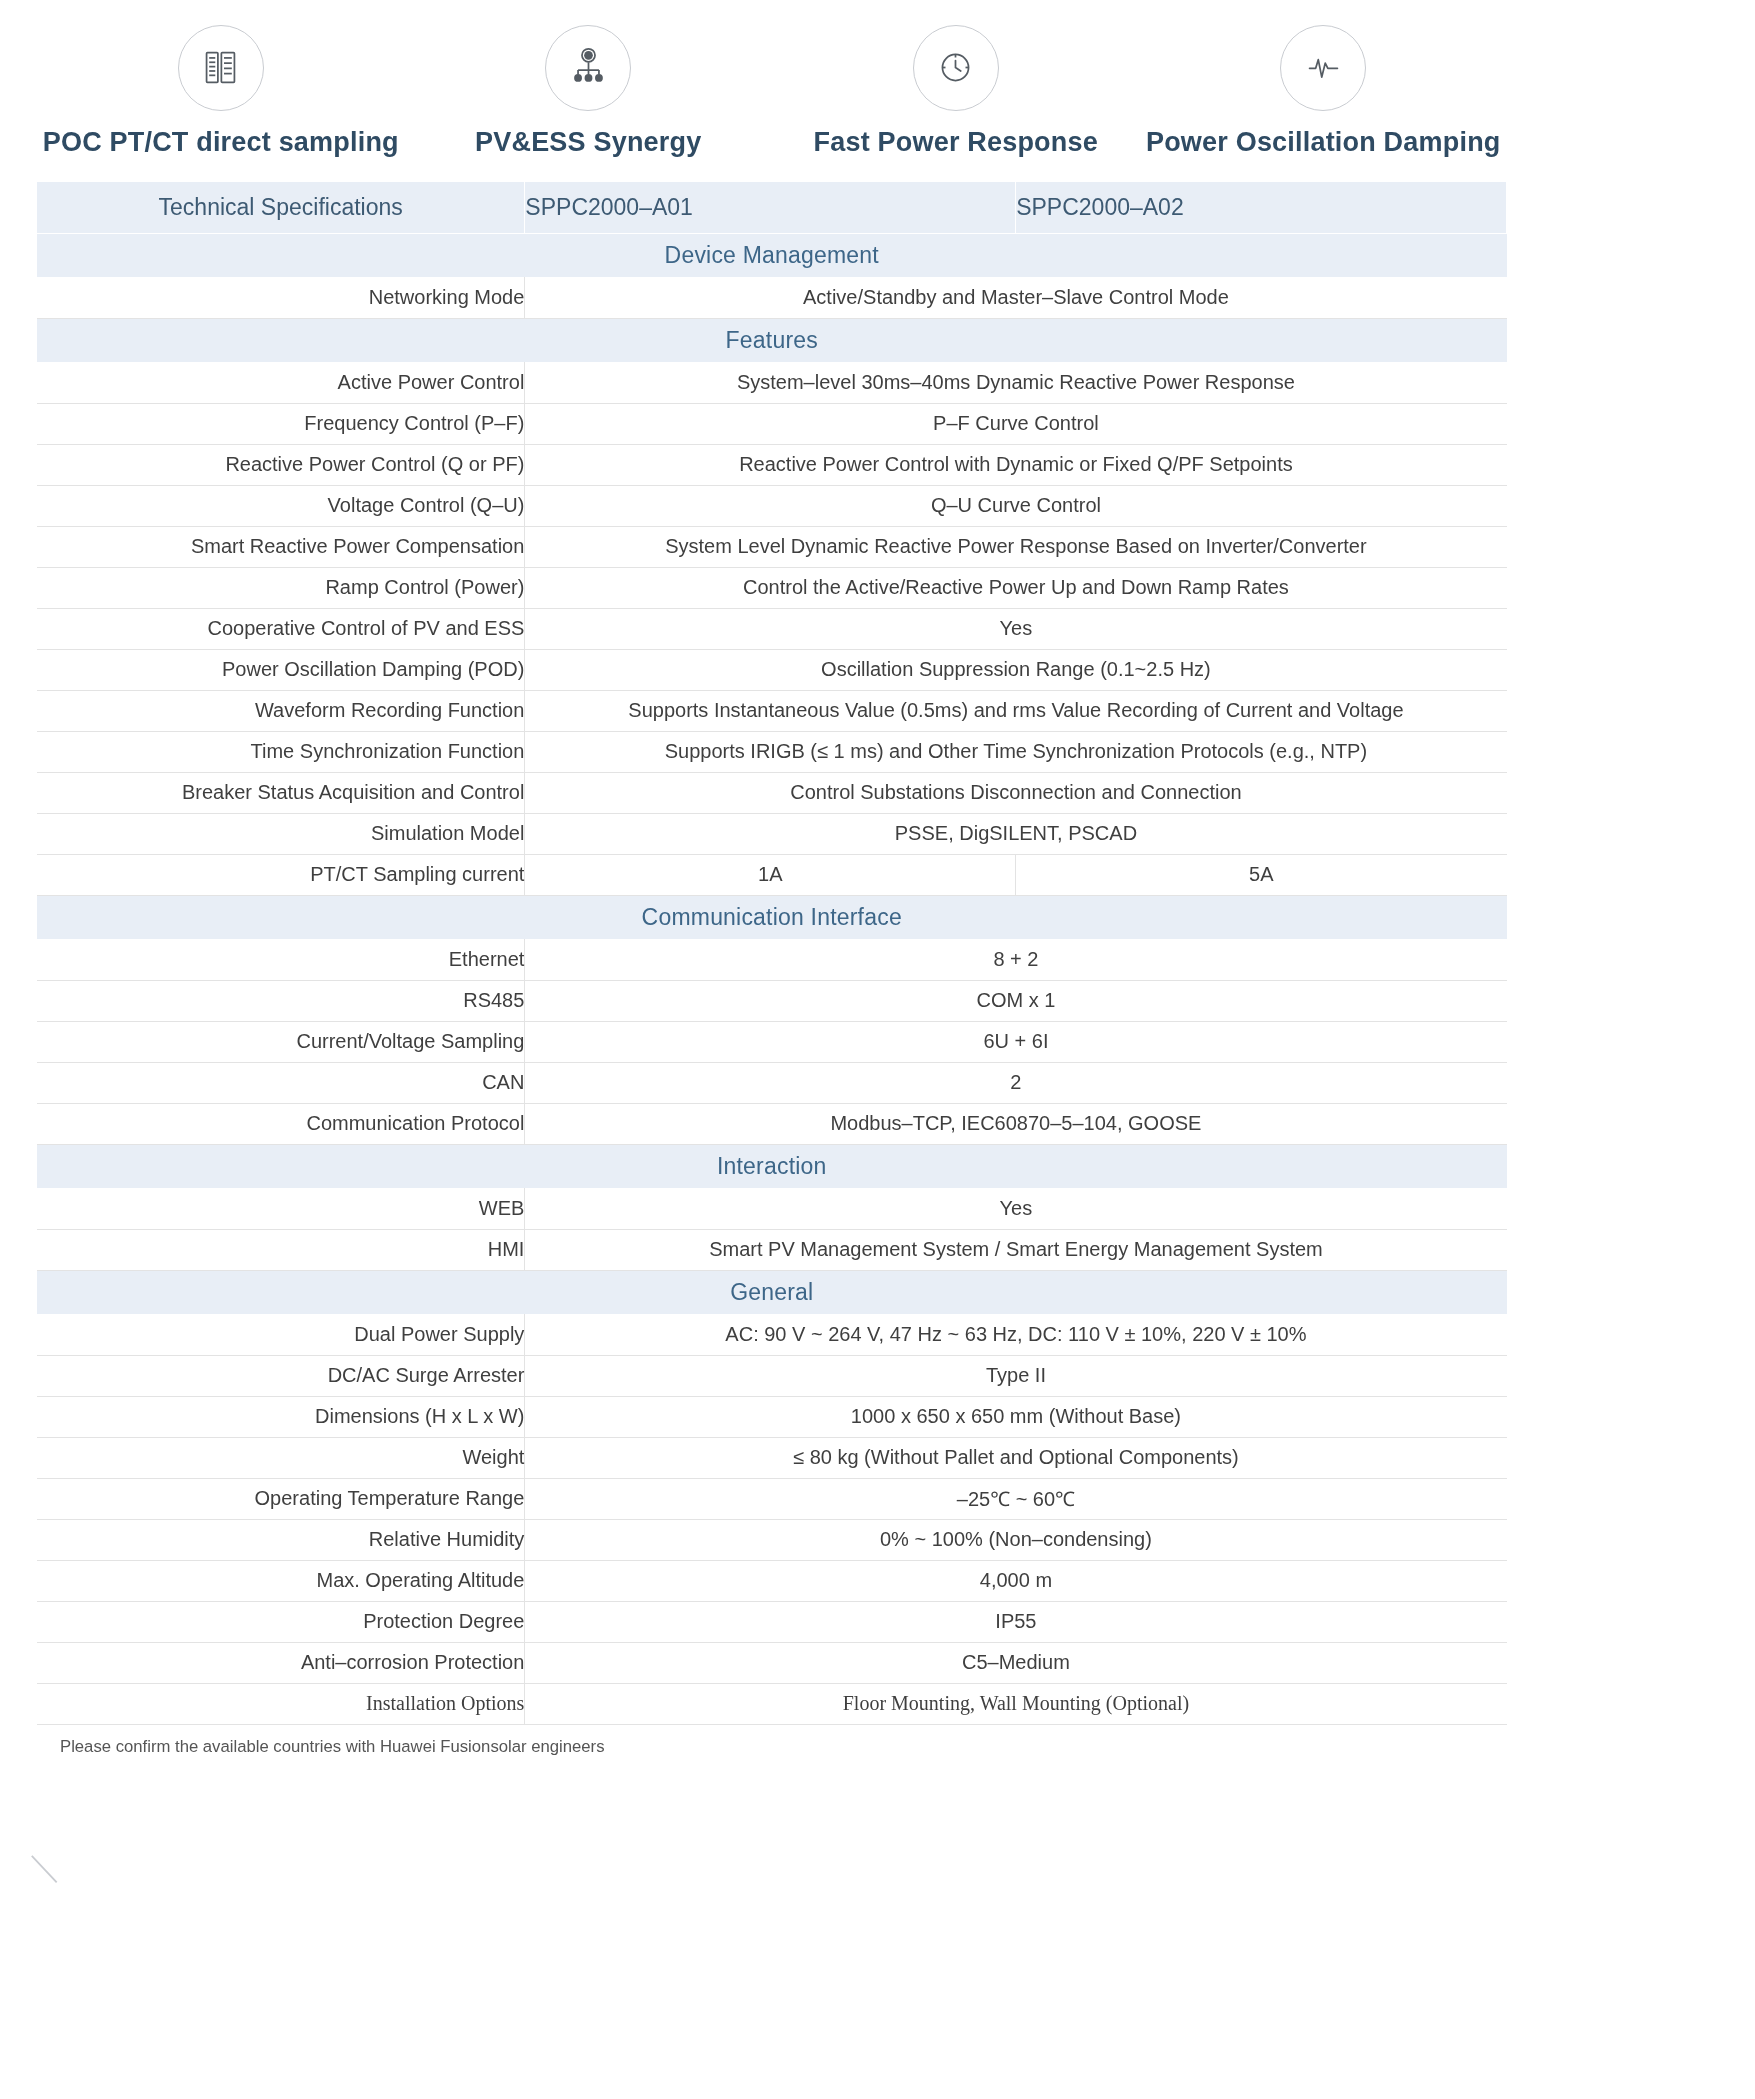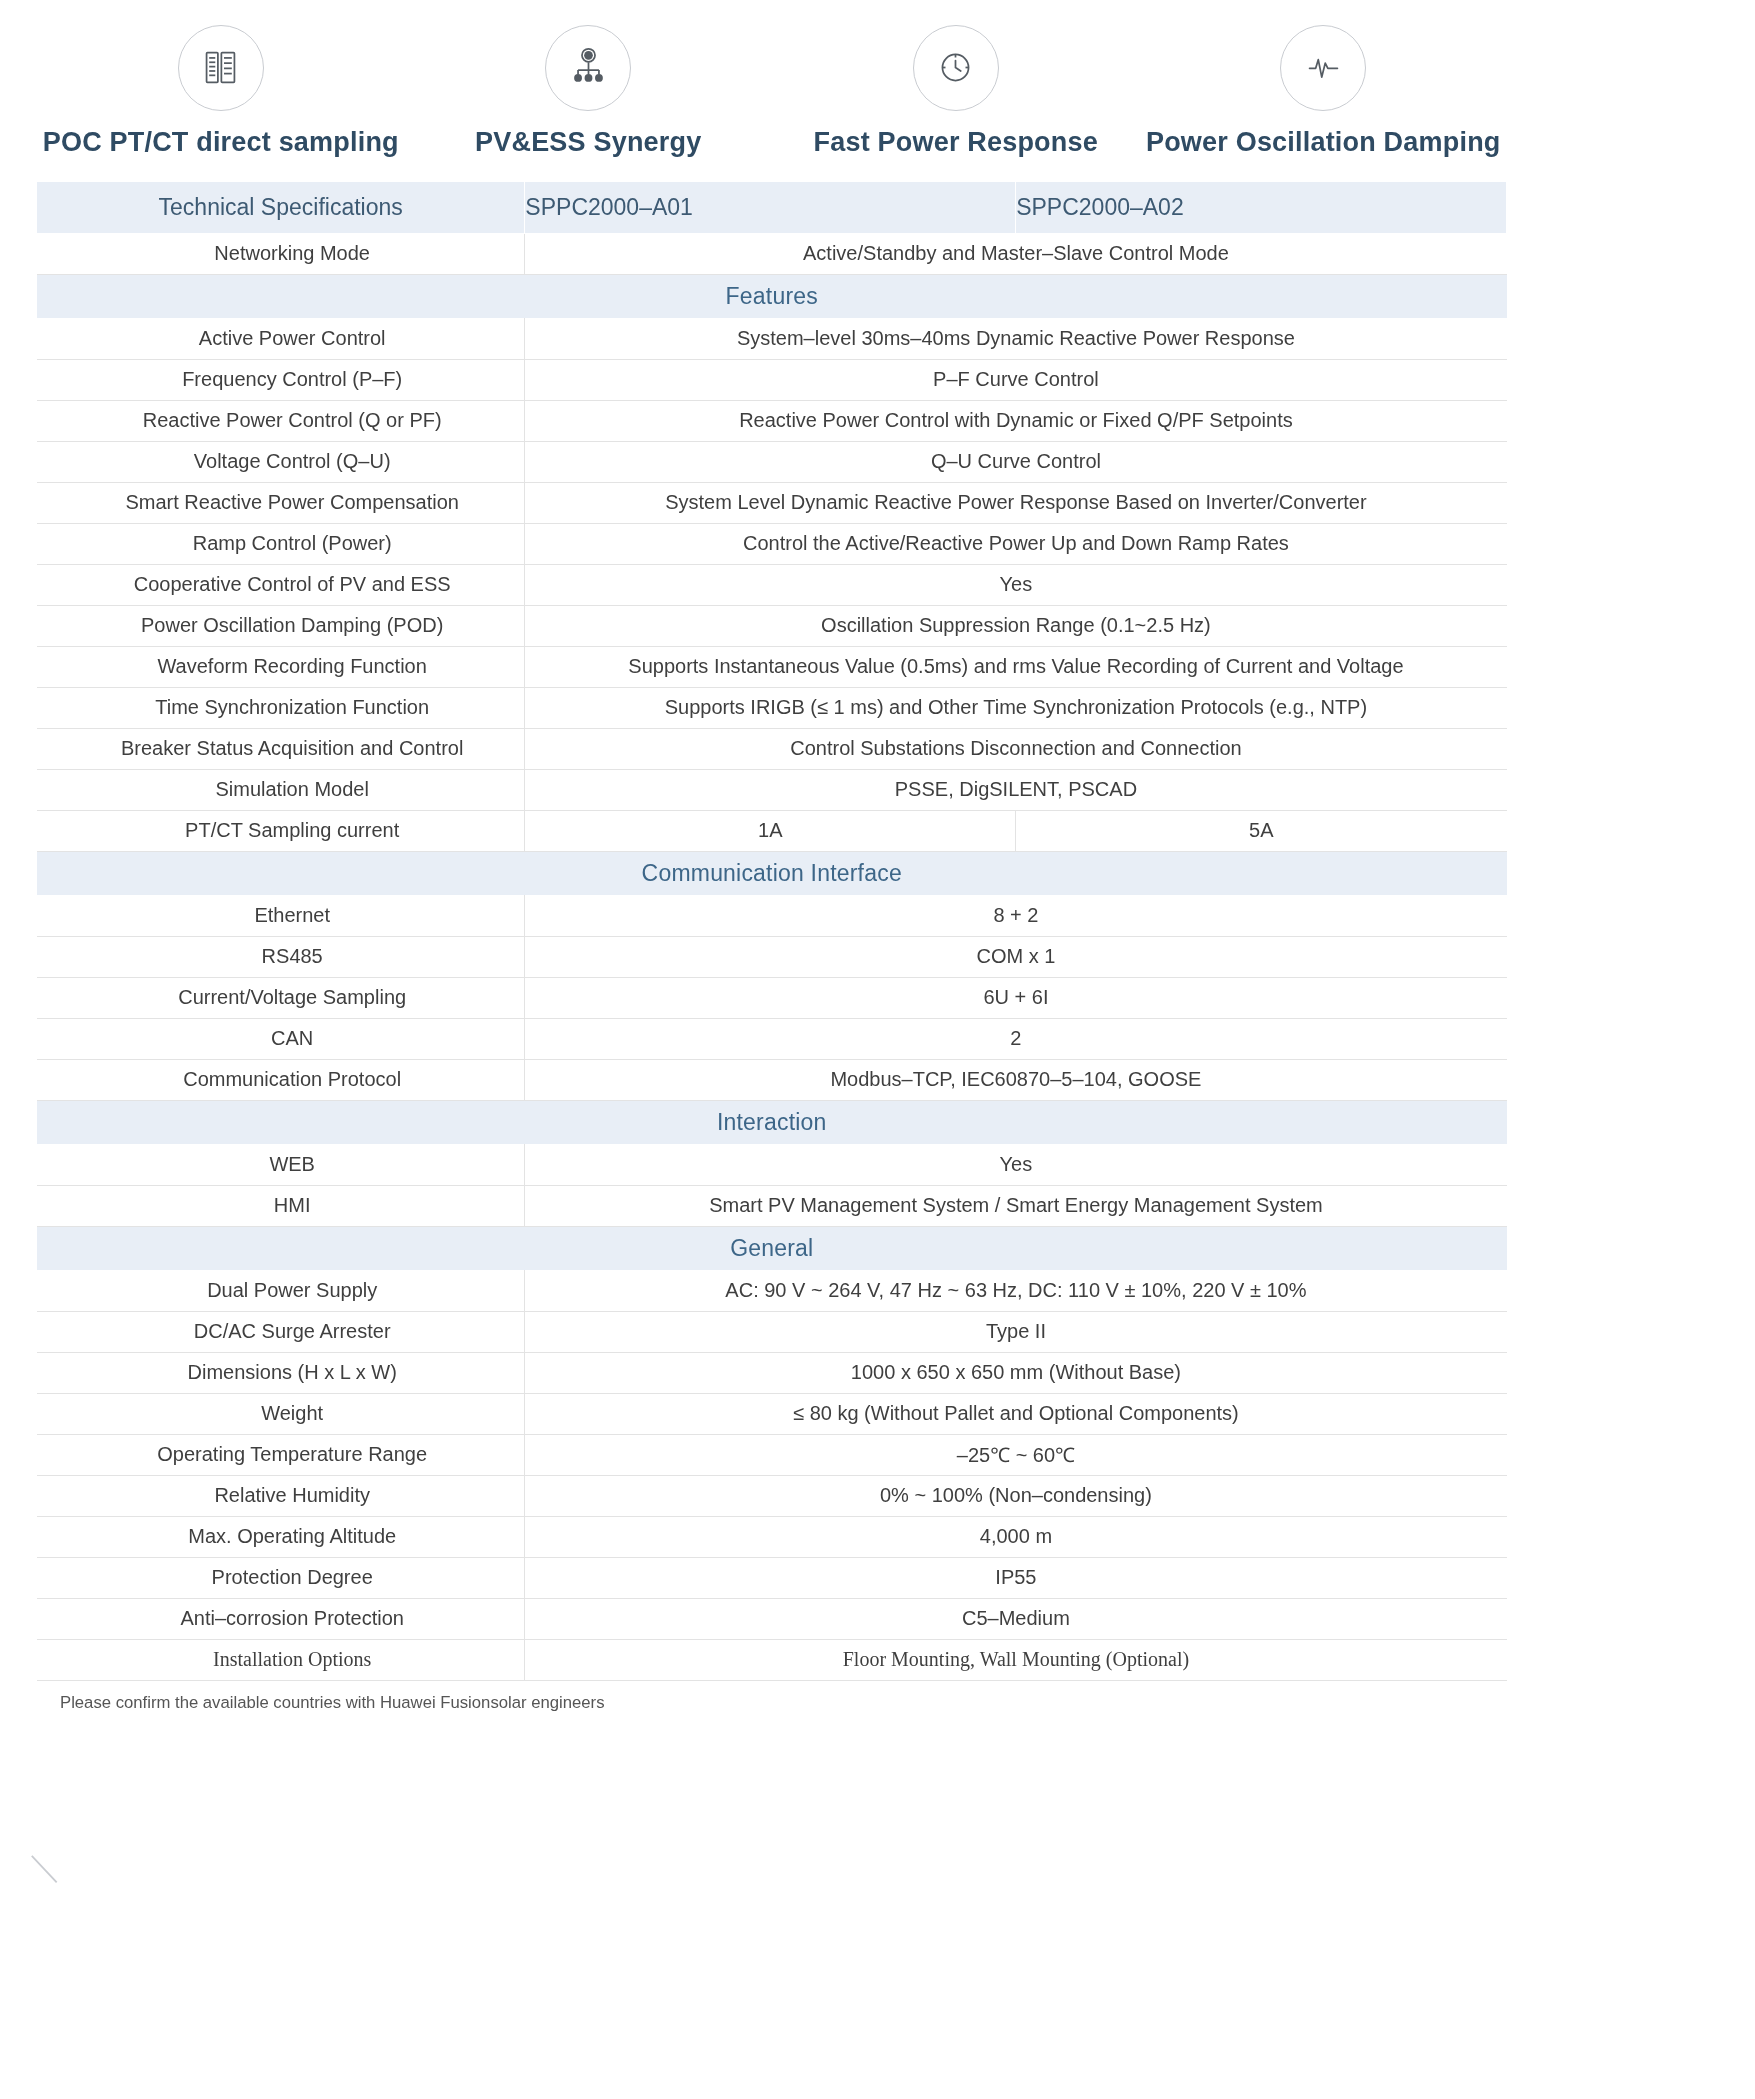--- a/index.html
+++ b/index.html
@@ -94,21 +94,21 @@
   }
 
   tr.data-row td {
     border-bottom: 0.9px solid #e3e3e3;
     height: 41px;
     font-size: 20px;
     color: #3f3f3f;
   }
   tr.data-row td.cell-name {
     padding-left: 23px;
-    text-align: center;
+    text-align: right;
     border-right: 0.9px solid #e3e3e3;
   }
   tr.data-row td.cell-val {
     text-align: center;
   }
   tr.data-row td.cell-val.split {
     border-right: 0.9px solid #e3e3e3;
   }
   tr.data-row:last-child td { border-bottom: 0.9px solid #e3e3e3; font-family: Liberation Serif, serif; }
 
@@ -198,20 +198,23 @@
         <col class="c-a01">
         <col class="c-a02">
     </colgroup>
     <tbody>
       <tr class="header-row">
         <td class="hdr-name">Technical Specifications</td>
         <td class="hdr-model">SPPC2000–A01</td>
         <td class="hdr-model">SPPC2000–A02</td>
       </tr>
 
+      <tr class="section-row">
+        <td colspan="3">Device Management</td>
+      </tr>
       <tr class="data-row">
         <td class="cell-name">Networking Mode</td>
         <td class="cell-val" colspan="2">Active/Standby and Master–Slave Control Mode</td>
       </tr>
 
       <tr class="section-row">
         <td colspan="3">Features</td>
       </tr>
       <tr class="data-row">
         <td class="cell-name">Active Power Control</td>

